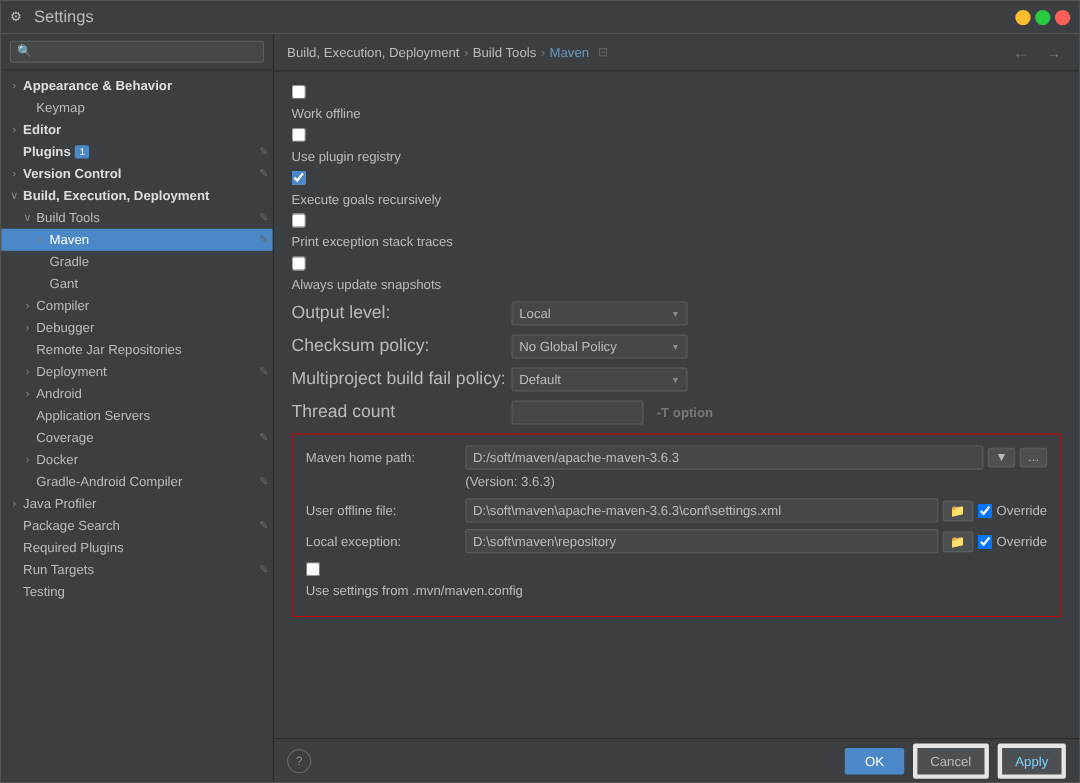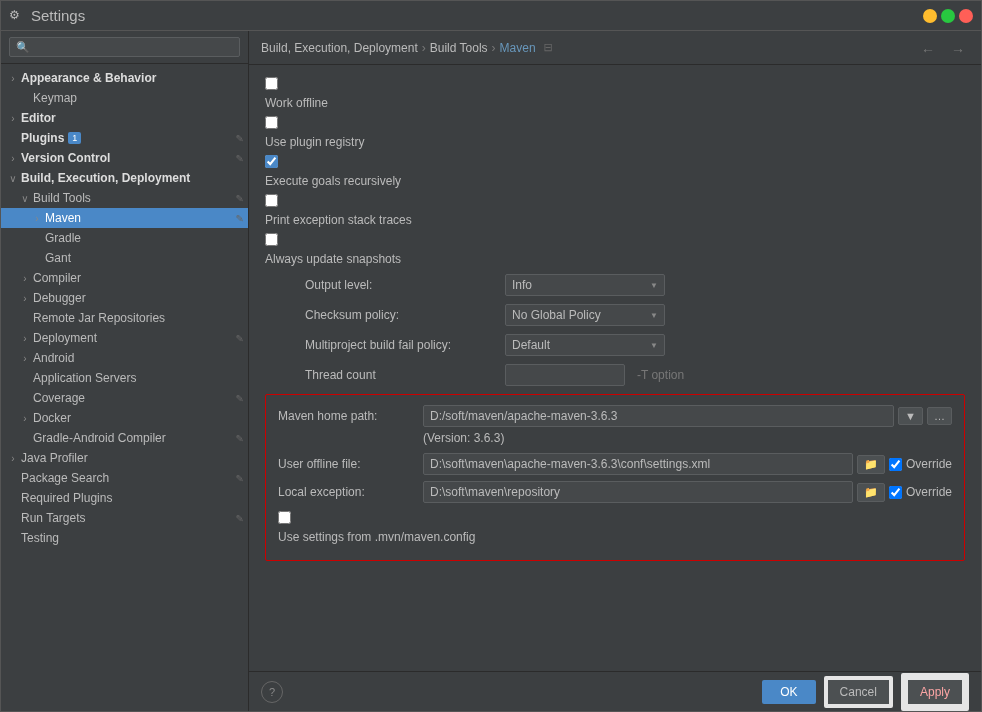--- a/index.html
+++ b/index.html
@@ -54,43 +54,43 @@
     
     .settings-body { flex: 1; padding: 12px 16px; overflow-y: auto; }
 
     
     .checkbox-row { display: flex; align-items: flex-start; margin-bottom: 6px; gap: 6px; flex-direction: column; }
     .checkbox-row input[type=checkbox] { accent-color: #4a88c7; width: 13px; height: 13px; cursor: pointer; }
     .checkbox-label { color: #bbb; font-size: 12px; }
 
     
     .form-row { display: flex; align-items: center; margin-bottom: 8px; }
-    .form-label { color: #bbb; font-size: 12px; width: 200px; flex-shrink: 0; margin-left: 40px; }
+    .form-label { color: #bbb; font-size: 16px; width: 200px; flex-shrink: 0; }
     .form-control { flex: 1; display: flex; align-items: center; gap: 4px; }
     .select-box { background: #45484a; border: 1px solid #5a5d5f; border-radius: 2px; color: #bbb; padding: 3px 6px; font-size: 12px; cursor: pointer; display: flex; align-items: center; gap: 4px; min-width: 120px; }
     .select-box .arrow-down { color: #888; font-size: 8px; margin-left: auto; }
     .thread-input { background: #45484a; border: 1px solid #5a5d5f; border-radius: 2px; color: #bbb; padding: 3px 6px; font-size: 12px; width: 120px; }
-    .t-option { color: #777; font-size: 12px; margin-left: 8px; }
+    .t-option { color: #777; font-size: 12px; margin-left: 8px; font-weight: bold; }
 
     
     .maven-section { border: 1px solid #c00; border-radius: 2px; padding: 10px 12px; margin-top: 8px; }
     .maven-path-row { display: flex; align-items: center; margin-bottom: 4px; }
     .maven-path-label { color: #bbb; font-size: 12px; width: 145px; flex-shrink: 0; }
     .maven-path-input { flex: 1; background: #45484a; border: 1px solid #5a5d5f; border-radius: 2px; color: #bbb; padding: 3px 6px; font-size: 12px; }
     .maven-path-btn { background: #4c5052; border: 1px solid #5a5d5f; border-radius: 2px; color: #bbb; padding: 2px 6px; cursor: pointer; margin-left: 4px; font-size: 11px; }
     .version-text { color: #bbb; font-size: 12px; margin-left: 145px; margin-bottom: 8px; }
     .override-check { display: flex; align-items: center; gap: 4px; margin-left: 4px; flex-shrink: 0; }
     .override-label { color: #bbb; font-size: 12px; }
 
     
     .bottom-bar { height: 40px; background: #3c3f41; border-top: 1px solid #2b2b2b; display: flex; align-items: center; justify-content: flex-end; padding: 0 12px; gap: 8px; }
     .btn-help { background: none; border: 1px solid #666; border-radius: 50%; width: 22px; height: 22px; color: #888; cursor: pointer; font-size: 11px; margin-right: auto; }
     .btn-ok { background: #4a88c7; border: none; border-radius: 2px; color: #fff; padding: 5px 18px; cursor: pointer; font-size: 12px; }
     .btn-cancel { background: #4c5052; border: 4px solid #e5e5e5; border-radius: 2px; color: #bbb; padding: 5px 12px; cursor: pointer; font-size: 12px; }
-    .btn-apply { background: #4c5052; border: 7px solid #e5e5e5; border-radius: 2px; color: #fca5a5; padding: 5px 12px; cursor: pointer; font-size: 12px; }
+    .btn-apply { background: #4c5052; border: 4px solid #e5e5e5; border-radius: 2px; color: #7dd3fc; padding: 5px 12px; cursor: pointer; font-size: 12px; }
 
     
     ::-webkit-scrollbar { width: 6px; }
     ::-webkit-scrollbar-track { background: #3c3f41; }
     ::-webkit-scrollbar-thumb { background: #555; border-radius: 3px; }
   </style>
 </head>
 <body>
 
 <div class="window">
@@ -280,21 +280,21 @@
         </div>
         <div class="checkbox-row">
           <input type="checkbox" id="always-update" style="">
           <label class="checkbox-label" for="always-update">Always update snapshots</label>
         </div>
 
         <div class="form-row" style="margin-top:8px;">
           <span class="form-label">Output level:</span>
           <div class="form-control">
             <div class="select-box" style="width:160px;">
-              <span>Info</span>
+              <span>Local</span>
               <span class="arrow-down">▼</span>
             </div>
           </div>
         </div>
 
         <div class="form-row">
           <span class="form-label">Checksum policy:</span>
           <div class="form-control">
             <div class="select-box" style="width:160px;">
               <span>No Global Policy</span>

